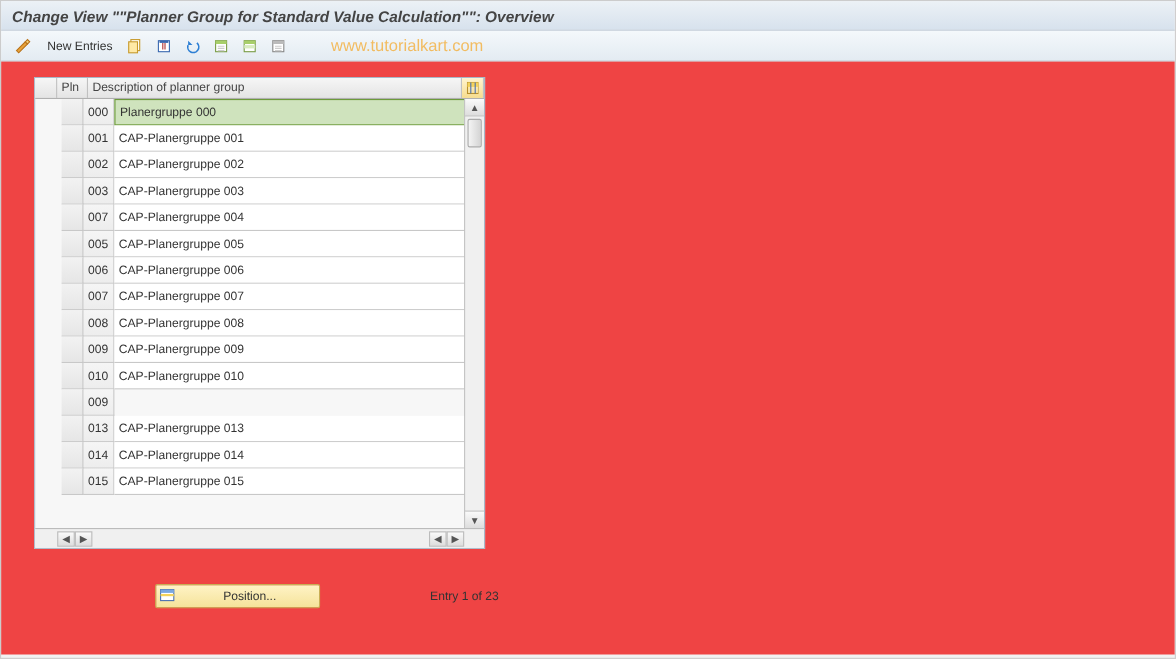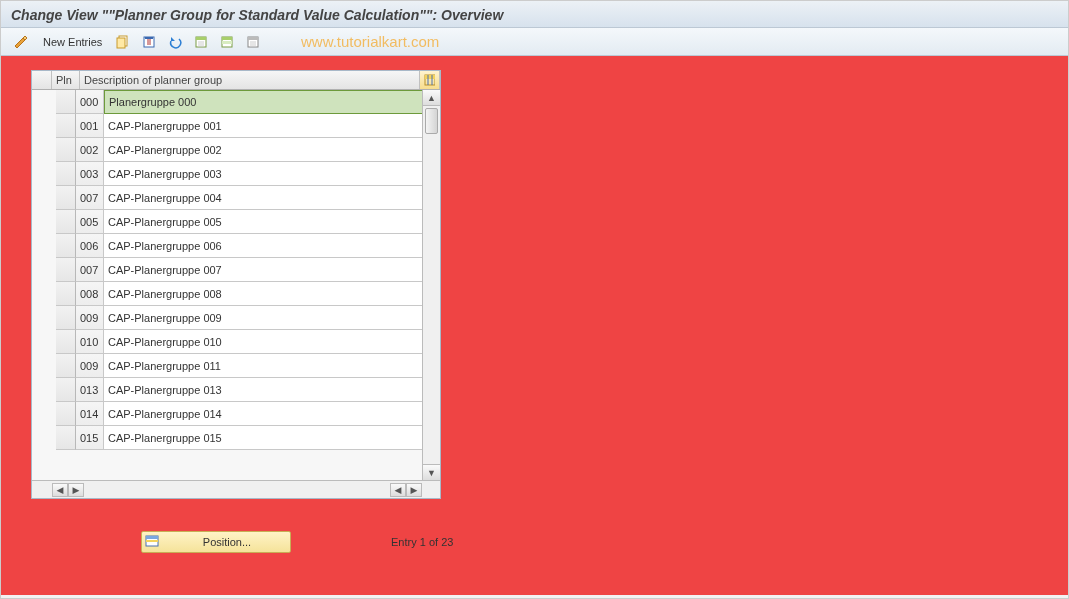--- a/index.html
+++ b/index.html
@@ -326,21 +326,20 @@
             <div class="cell cell-desc">CAP-Planergruppe 009</div>
           </div>
           <div class="row">
             <div class="cell cell-handle"></div>
             <div class="cell cell-pln">010</div>
             <div class="cell cell-desc">CAP-Planergruppe 010</div>
           </div>
           <div class="row">
             <div class="cell cell-handle"></div>
             <div class="cell cell-pln">009</div>
-            <div class="cell cell-desc">CAP-Planergruppe 011</div>
           </div>
           <div class="row">
             <div class="cell cell-handle"></div>
             <div class="cell cell-pln">013</div>
             <div class="cell cell-desc">CAP-Planergruppe 013</div>
           </div>
           <div class="row">
             <div class="cell cell-handle"></div>
             <div class="cell cell-pln">014</div>
             <div class="cell cell-desc">CAP-Planergruppe 014</div>

